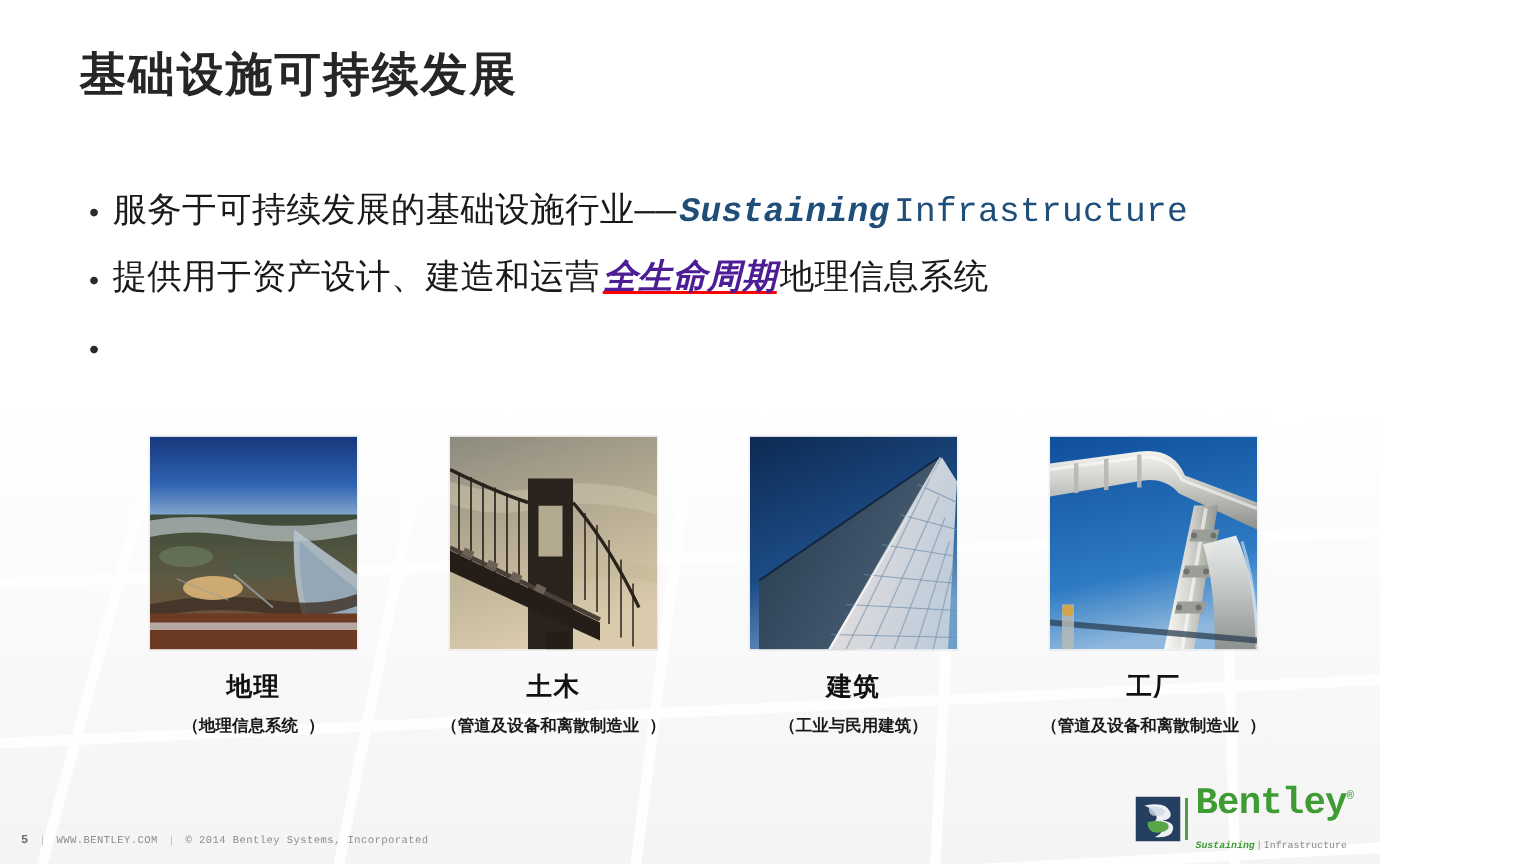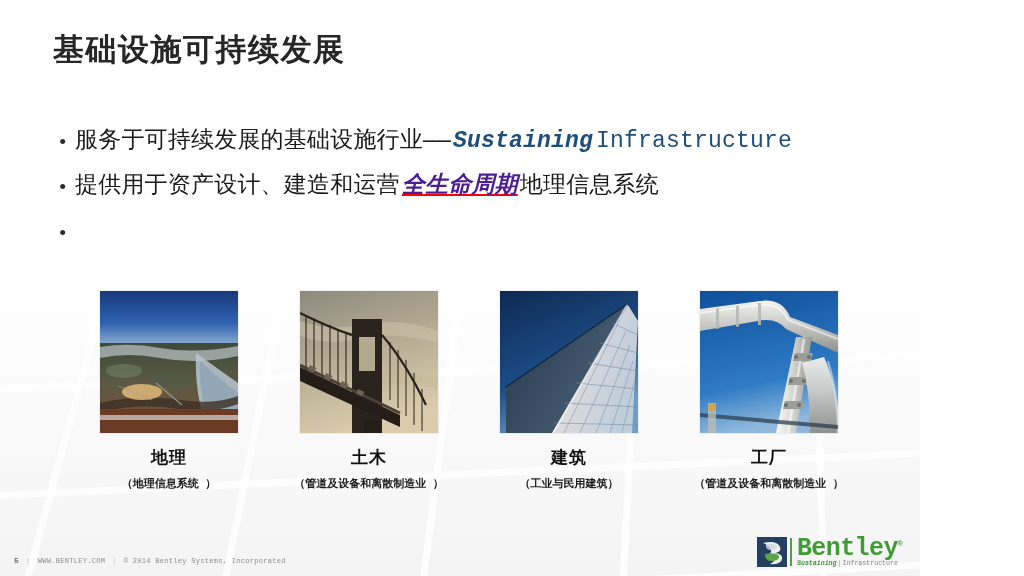--- a/index.html
+++ b/index.html
@@ -160,21 +160,21 @@
     align-items: center;
     z-index: 6;
   }
   .logo-mark { width: 30px; height: 30px; flex: 0 0 30px; }
   .logo-divider {
     width: 2px;
     height: 28px;
     background: #4f9e46;
     margin: 0 5px 0 3px;
   }
-  .logo-words { display: flex; flex-direction: column; justify-content: center; }
+  .logo-words { display: flex; flex-direction: column; justify-content: center; gap: 13px; }
   .logo-name {
     font-size: 25px;
     font-weight: bold;
     color: #3f9c35;
     line-height: 0.95;
     letter-spacing: -0.6px;
     position: relative;
   }
   .logo-reg {
     font-size: 8px;

